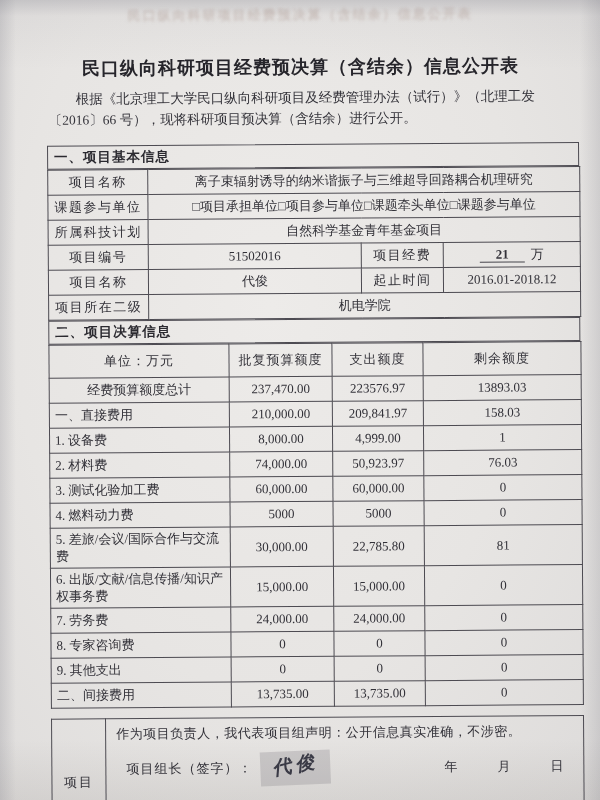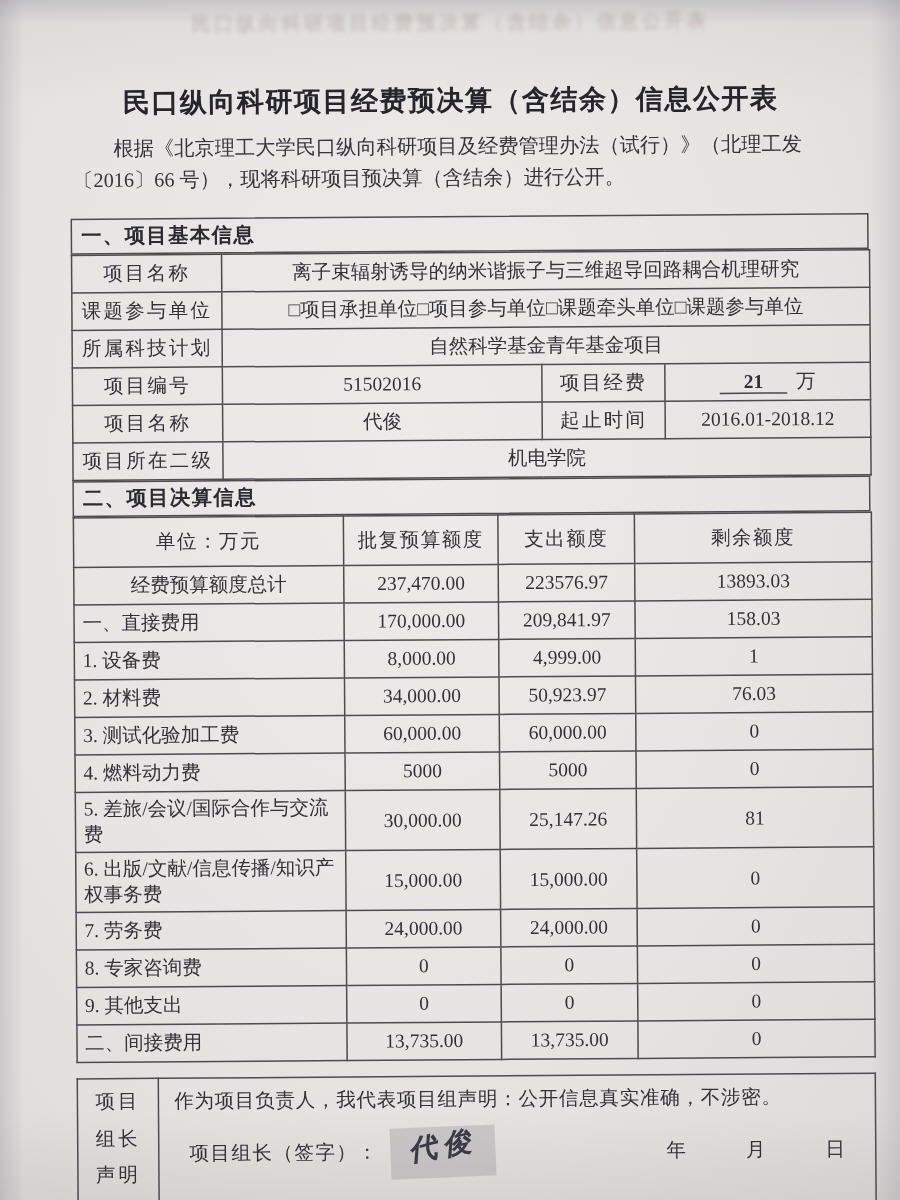--- a/index.html
+++ b/index.html
@@ -53,21 +53,21 @@
   .lab{letter-spacing:1.5px;}
   .lbl-left{text-align:left;padding-left:5px;}
   th{height:28px;letter-spacing:1px;}
   .u{border-bottom:1.2px solid #47464d;padding:0 16px;font-weight:bold;}
   .unit{margin-left:6px;}
   
   .decl td{height:auto;}
   .decl .side{
     width:54px;vertical-align:top;padding:6px 4px;
   }
-  .decl .side span{display:block;letter-spacing:2px;margin-bottom:7px;text-align:center;}
+  .decl .side span{display:block;letter-spacing:2px;margin-bottom:7px;text-align:center;margin-top:48px;}
   .decl .main{text-align:left;vertical-align:top;padding:6px 10px 8px 10px;}
   .statement{font-size:13px;letter-spacing:0.5px;}
   .signrow{display:flex;align-items:center;margin-top:9px;}
   .signlabel{margin-left:10px;font-size:13px;letter-spacing:1px;}
   .sigbox{
     display:inline-block;background:rgba(128,126,134,0.28);
     padding:1px 12px 7px 12px;margin-left:8px;transform:rotate(-2deg);
   }
   .sigtext{
     display:inline-block;font-size:19px;font-style:italic;font-weight:bold;
@@ -152,52 +152,52 @@
           <th>剩余额度</th>
         </tr>
         <tr>
           <td>经费预算额度总计</td>
           <td>237,470.00</td>
           <td>223576.97</td>
           <td>13893.03</td>
         </tr>
         <tr>
           <td class="lbl-left">一、直接费用</td>
-          <td>170,000.00</td>
+          <td>210,000.00</td>
           <td>209,841.97</td>
           <td>158.03</td>
         </tr>
         <tr>
           <td class="lbl-left">1. 设备费</td>
           <td>8,000.00</td>
           <td>4,999.00</td>
           <td>1</td>
         </tr>
         <tr>
           <td class="lbl-left">2. 材料费</td>
-          <td>34,000.00</td>
+          <td>74,000.00</td>
           <td>50,923.97</td>
           <td>76.03</td>
         </tr>
         <tr>
           <td class="lbl-left">3. 测试化验加工费</td>
           <td>60,000.00</td>
           <td>60,000.00</td>
           <td>0</td>
         </tr>
         <tr>
           <td class="lbl-left">4. 燃料动力费</td>
           <td>5000</td>
           <td>5000</td>
           <td>0</td>
         </tr>
         <tr>
           <td class="lbl-left">5. 差旅/会议/国际合作与交流费</td>
           <td>30,000.00</td>
-          <td>25,147.26</td>
+          <td>22,785.80</td>
           <td>81</td>
         </tr>
         <tr>
           <td class="lbl-left">6. 出版/文献/信息传播/知识产权事务费</td>
           <td>15,000.00</td>
           <td>15,000.00</td>
           <td>0</td>
         </tr>
         <tr>
           <td class="lbl-left">7. 劳务费</td>

